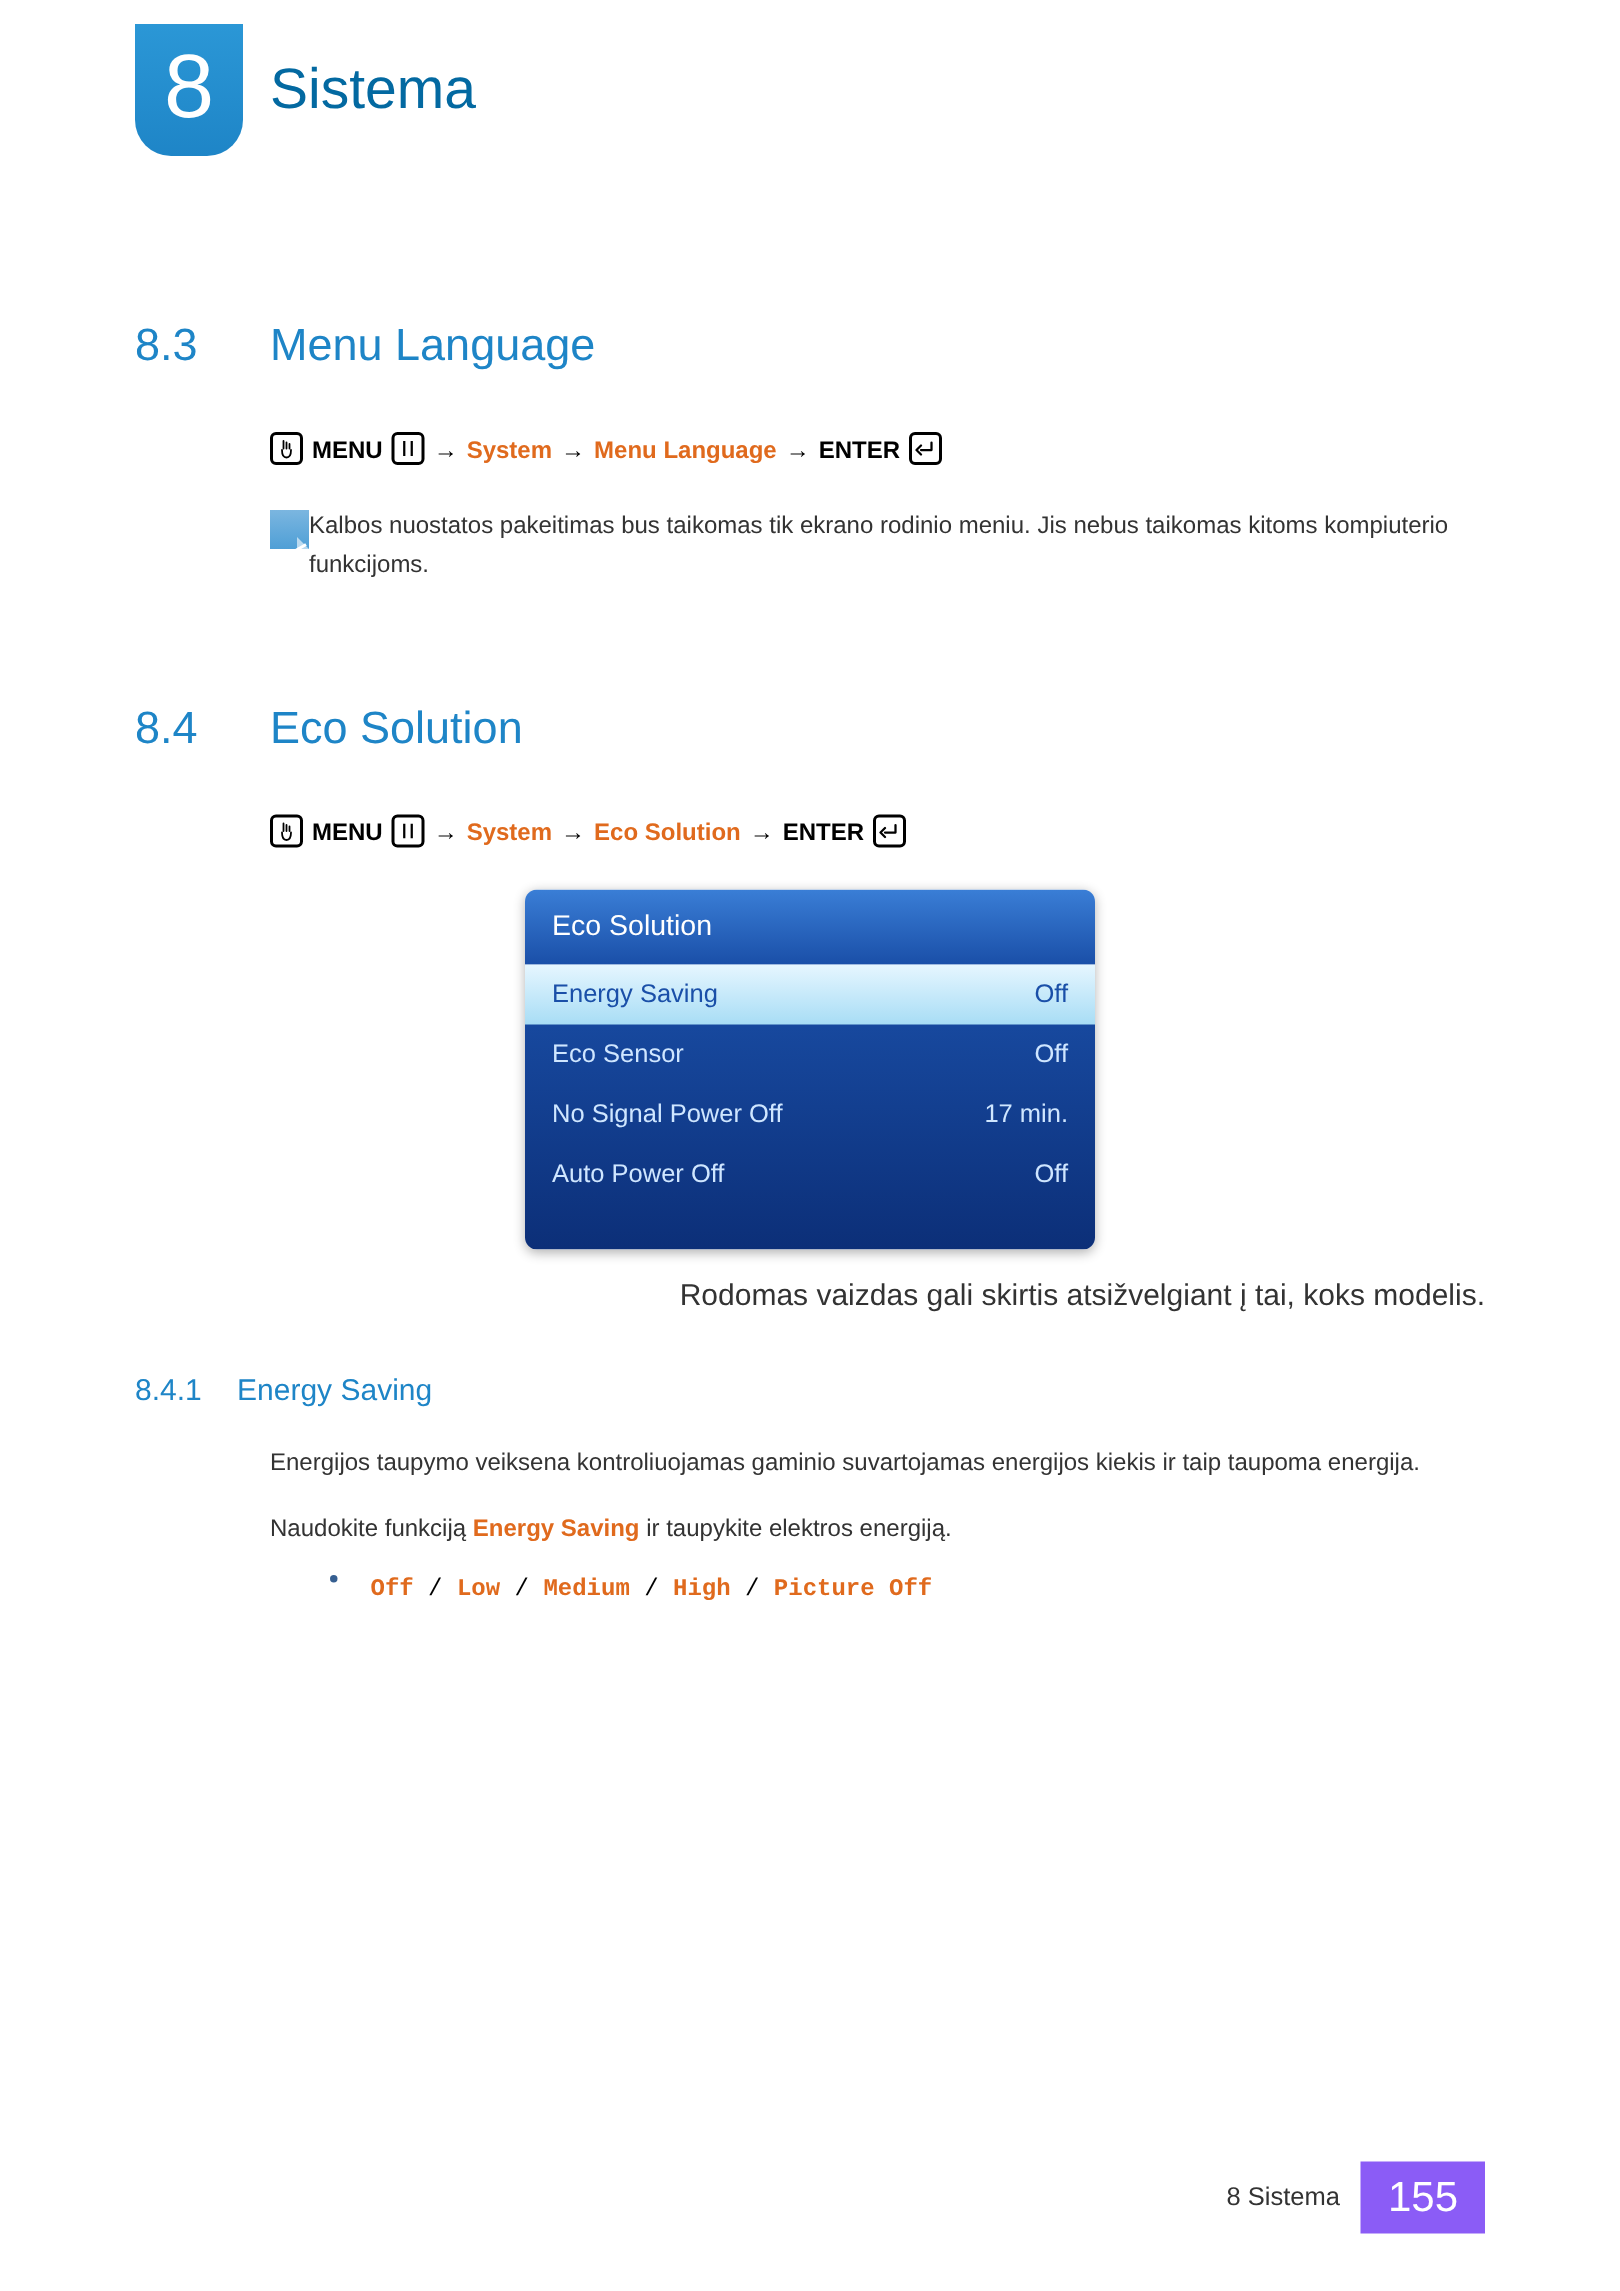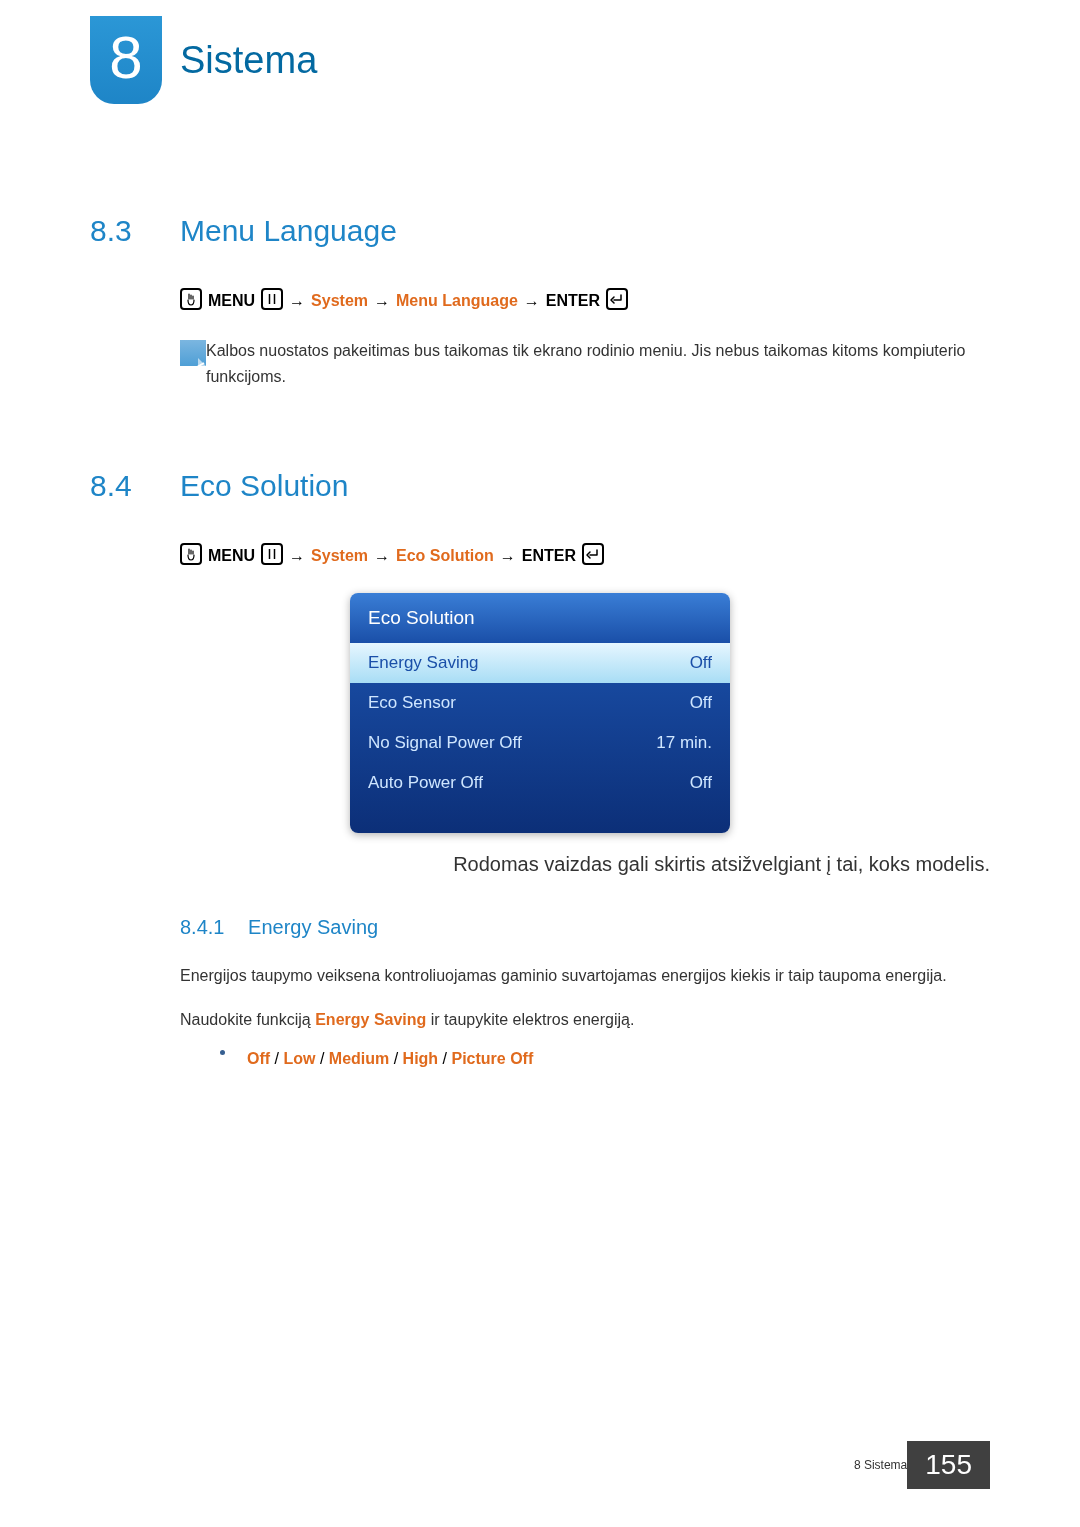--- a/index.html
+++ b/index.html
@@ -152,58 +152,59 @@
     background: linear-gradient(#1a4fa8, #0c2f78);
     padding-bottom: 30px;
   }
   .caption {
     text-align: right;
     font-size: 20px;
     color: #333;
     margin-bottom: 40px;
   }
   .subsection-heading {
-    margin-left: 90px;
     color: #1e85c7;
     font-size: 20px;
     font-weight: 400;
     margin-bottom: 24px;
   }
   .subsection-heading .sub-num { margin-right: 18px; }
   .inline-orange { color: #e06a1d; font-weight: bold; }
   .options-line {
     margin-left: 130px;
     font-size: 16px;
     font-weight: bold;
     color: #e06a1d;
     display: flex;
     align-items: flex-start;
     gap: 8px;
+    font-family: Liberation Mono, monospace;
   }
   .bullet {
     width: 5px; height: 5px; border-radius: 50%; background: #365f91;
     display: inline-block; margin-right: 14px;
   }
   .sep { color: #000; font-weight: normal; }
 
   
   .footer {
     position: absolute;
     bottom: 38px;
     right: 90px;
     display: flex;
     align-items: center;
     gap: 0;
   }
   .footer-label {
-    font-size: 12px;
-    color: #333;
+    font-size: 17px;
+    color: #333;
+    padding-right: 14px;
   }
   .footer-page {
-    background: #404040;
+    background: #8b5cf6;
     color: #fff;
     font-size: 28px;
     padding: 8px 18px;
   }
   .enter-icon svg { display:block; }
 </style>
 </head>
 <body>
 
 <div class="page">

